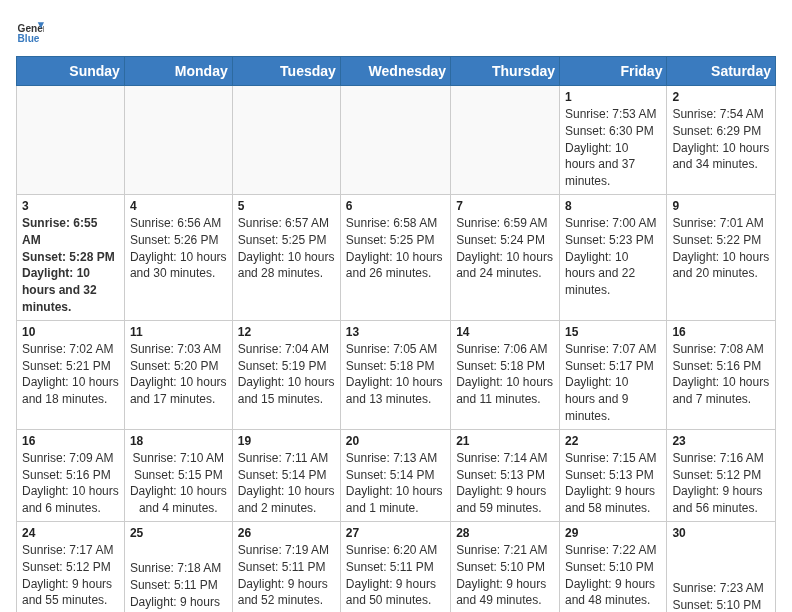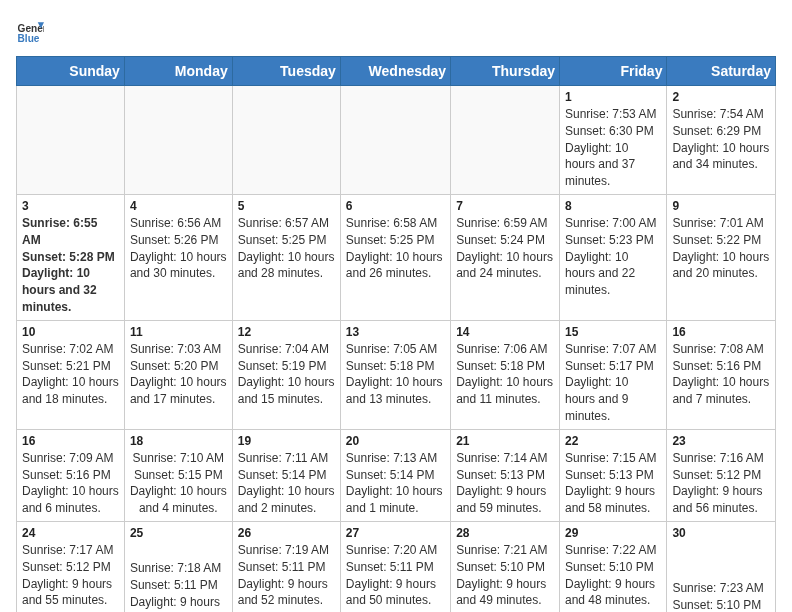--- a/index.html
+++ b/index.html
@@ -270,21 +270,21 @@
 Daylight: 9 hours and 53 minutes.</div>
         </td>
         <td>
           <span class="day-num">26</span>
           <div class="day-info" style="white-space: pre-line;">Sunrise: 7:19 AM
 Sunset: 5:11 PM
 Daylight: 9 hours and 52 minutes.</div>
         </td>
         <td>
           <span class="day-num">27</span>
-          <div class="day-info" style="white-space: pre-line;">Sunrise: 7:20 AM
+          <div class="day-info" style="white-space: pre-line;">Sunrise: 6:20 AM
 Sunset: 5:11 PM
 Daylight: 9 hours and 50 minutes.</div>
         </td>
         <td>
           <span class="day-num">28</span>
           <div class="day-info" style="white-space: pre-line;">Sunrise: 7:21 AM
 Sunset: 5:10 PM
 Daylight: 9 hours and 49 minutes.</div>
         </td>
         <td>

